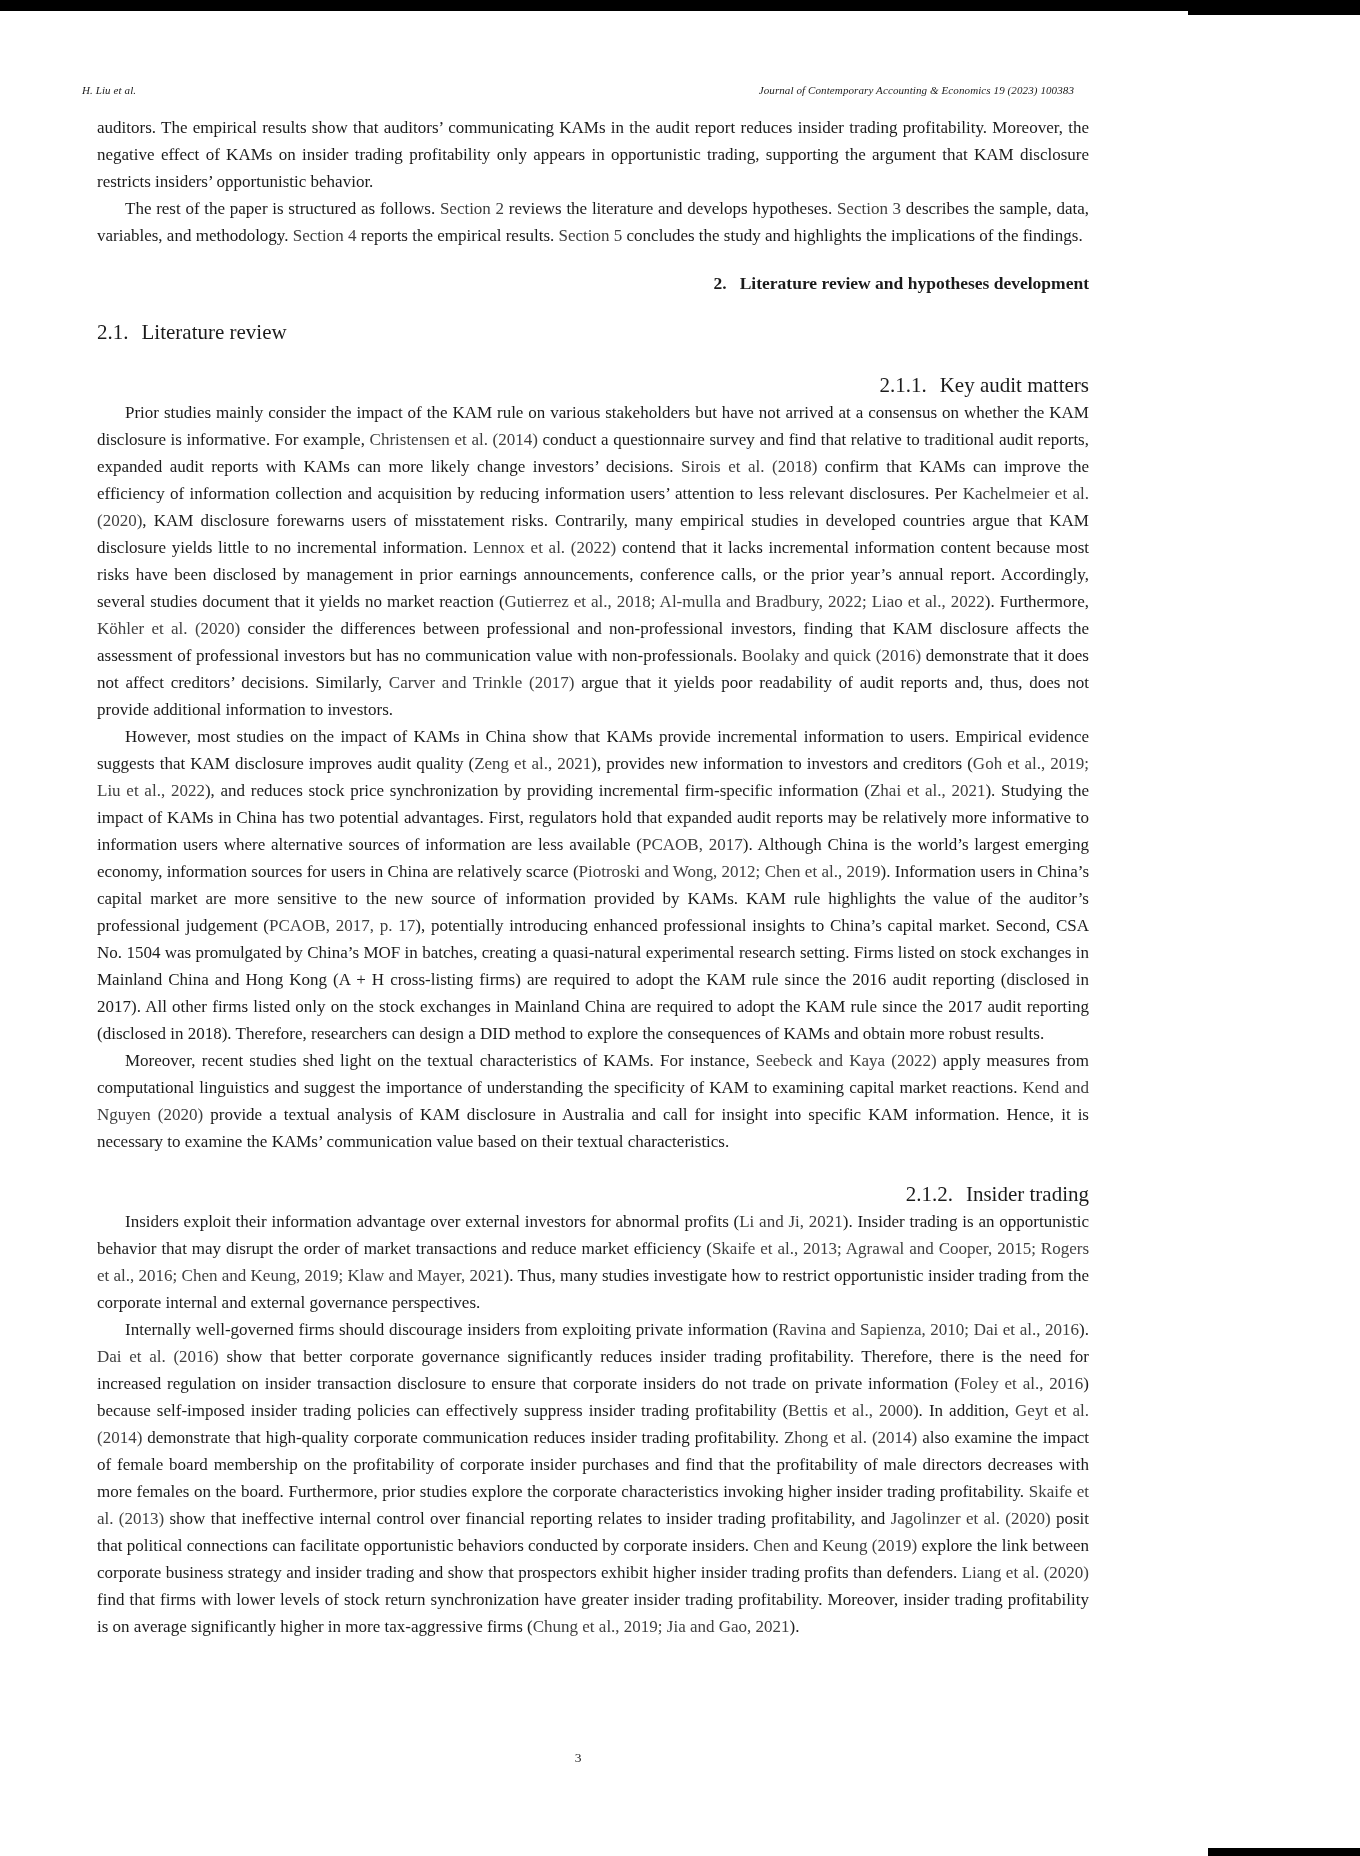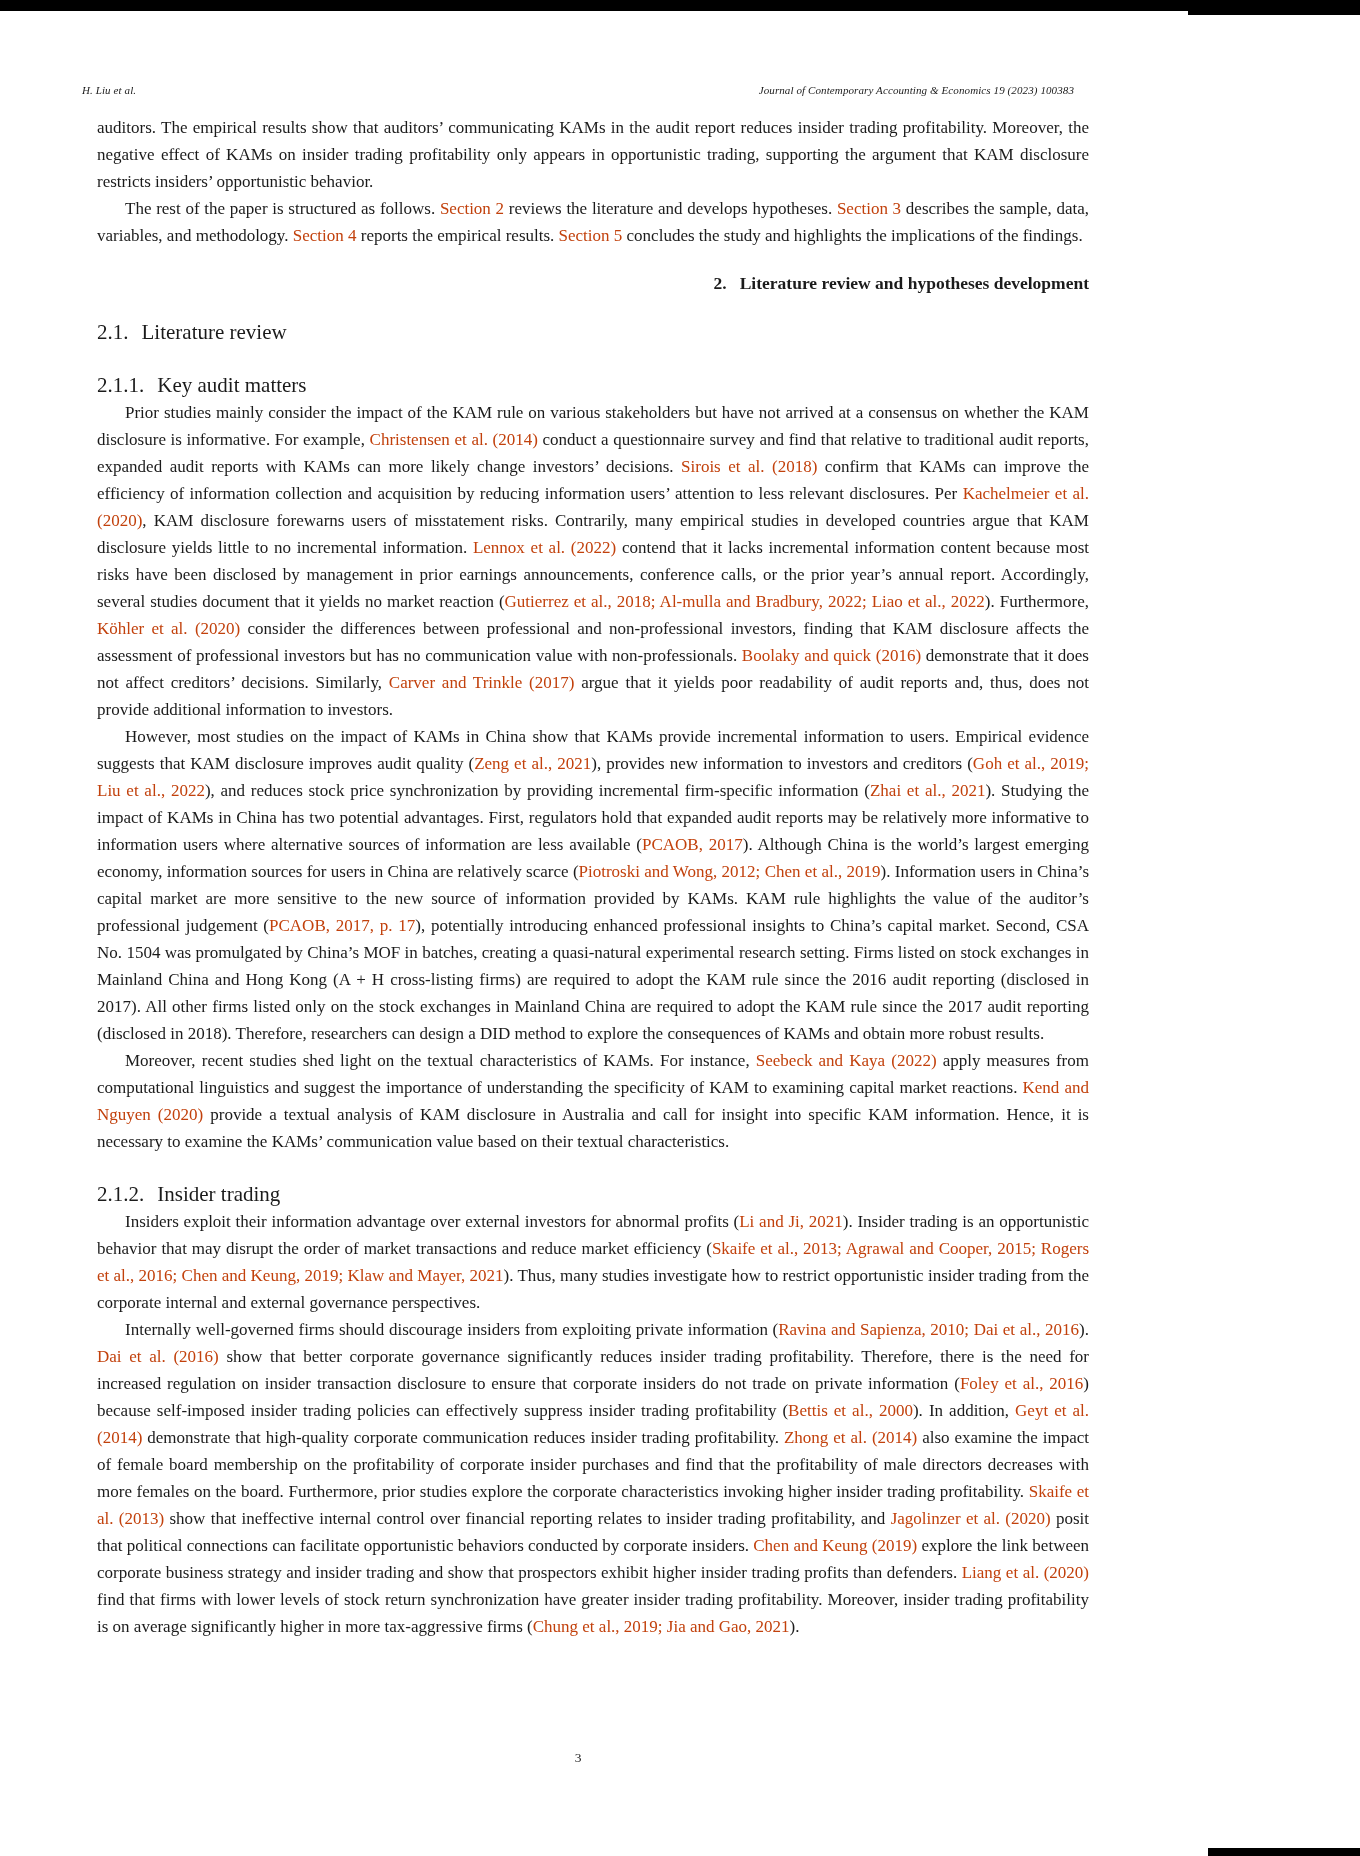--- a/index.html
+++ b/index.html
@@ -29,24 +29,24 @@
   .body-text p.noindent { text-indent:0; }
 
   h2.sec {
     font-size:17.5px; font-weight:bold; line-height:27px;
     margin:21px 0 0 0; text-align:right;
   }
   .subsec {
     font-size:21px; font-weight:normal; line-height:27px;
     margin:22px 0 0 0; text-align:left;
   }
-  .subsubsec { margin-top:26px; }
+  .subsubsec { margin-top:26px;text-align:right; }
   .hnum { display:inline-block; margin-right:13px; }
 
-  .cite { color:#c2410c; cursor:pointer; }
+  .cite { color:#404040; cursor:pointer; }
 
   .pagenum {
     position:absolute; top:1750px; left:0; width:100%;
     text-align:center; font-size:13.5px;
   }
 </style>
 </head>
 <body>
 
 <div class="scan-top"></div>

